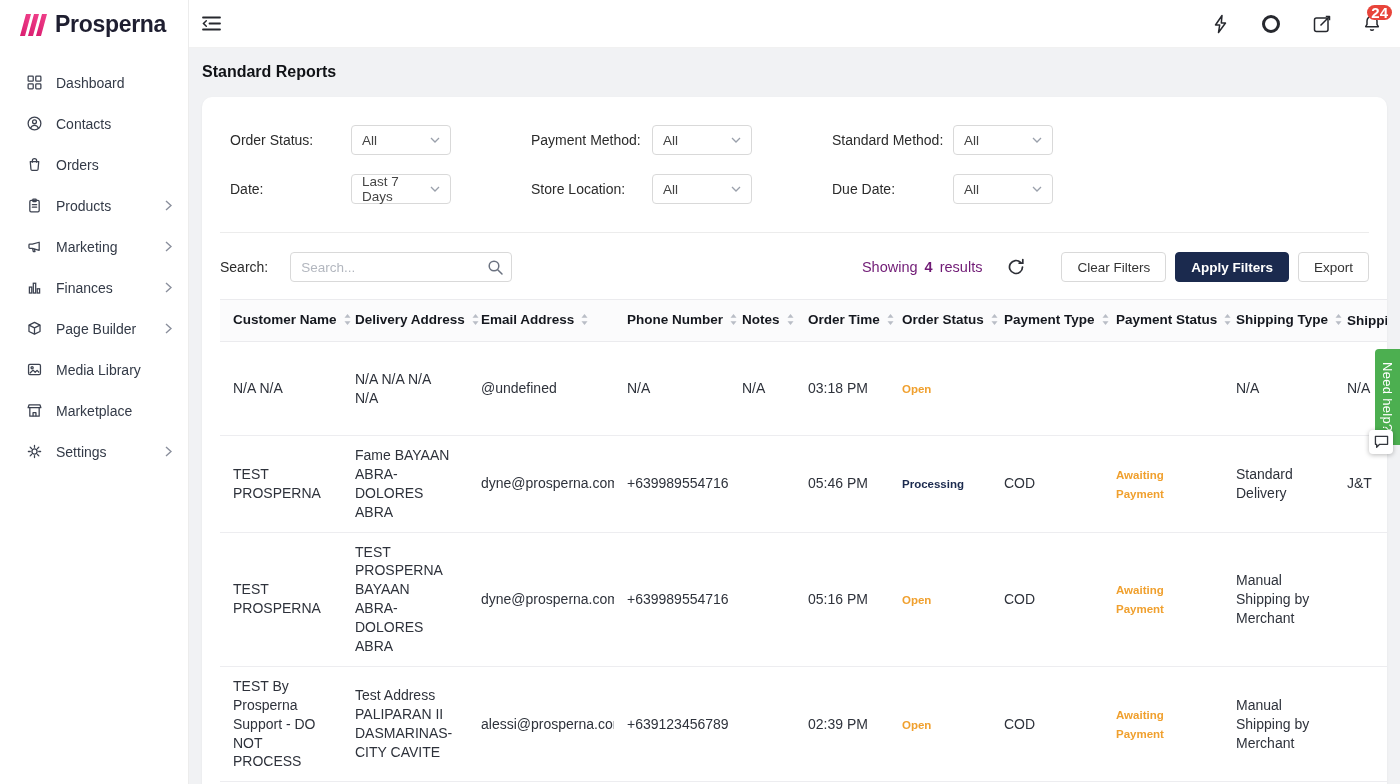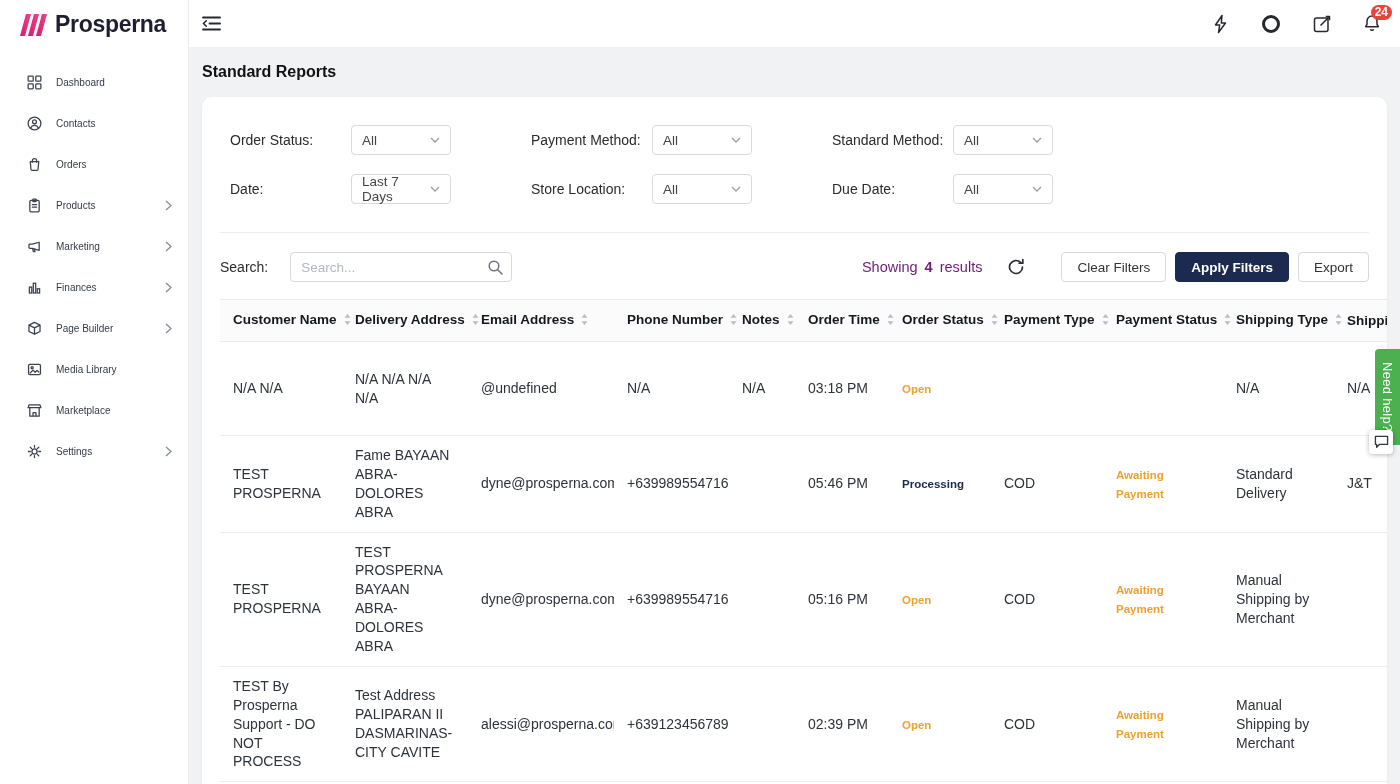--- a/index.html
+++ b/index.html
@@ -4,31 +4,31 @@
 <style>
   * { margin:0; padding:0; box-sizing:border-box; }
   html,body { width:1400px; height:784px; overflow:hidden; font-family:"Liberation Sans", sans-serif; background:#f1f2f4; }
   .app { display:flex; width:100%; height:100%; }
 
   
   .sidebar { width:189px; flex-shrink:0; background:#fff; border-right:1px solid #ececec; }
   .logo { height:48px; display:flex; align-items:center; gap:7px; padding-left:18px; cursor:pointer; }
   .logo-text { font-size:23px; font-weight:600; color:#1e1e30; letter-spacing:-0.3px; }
   .nav { margin-top:14px; }
-  .nav-item { height:41px; display:flex; align-items:center; gap:13px; padding:0 16px 0 25px; font-size:10px; color:#333a47; cursor:pointer; }
+  .nav-item { height:41px; display:flex; align-items:center; gap:13px; padding:0 16px 0 25px; font-size:14px; color:#333a47; cursor:pointer; }
   .nav-item .icn { display:flex; width:18px; justify-content:center; }
   .nav-item .chev { margin-left:auto; display:flex; }
 
   
   .main { flex:1; display:flex; flex-direction:column; min-width:0; }
   .topbar { height:48px; flex-shrink:0; background:#fff; display:flex; align-items:center; padding:0 18px 0 12px; border-bottom:1px solid #f1f1f1; }
   .icon-btn { background:none; border:none; padding:0; cursor:pointer; display:flex; align-items:center; }
   .top-right { margin-left:auto; display:flex; align-items:center; gap:30px; }
   .bell-wrap { position:relative; }
-  .badge { position:absolute; top:-8px; right:-10px; min-width:17px; height:15px; line-height:15px; background:#e8443a; color:#fff; font-size:12px; font-weight:700; border-radius:8px; padding:0 4px; text-align:center; }
+  .badge { position:absolute; top:-8px; right:-10px; min-width:17px; height:15px; line-height:15px; background:#e8443a; color:#fff; font-size:15px; font-weight:700; border-radius:8px; padding:0 4px; text-align:center; }
   .user-menu { display:flex; align-items:center; gap:8px; margin-left:6px; background:none; border:none; cursor:pointer; }
   .avatar { width:27px; height:27px; border-radius:50%; overflow:hidden; display:flex; }
   .user-name { font-size:13.5px; color:#2b2b2b; }
 
   
   .content { flex:1; display:flex; flex-direction:column; padding:13px 13px 0 13px; min-height:0; }
   .page-title { font-size:16px; font-weight:700; color:#101216; margin:2px 0 16px 0; }
   .card { flex:1; background:#fff; border-radius:10px 10px 0 0; box-shadow:0 1px 3px rgba(0,0,0,0.05); overflow:hidden; display:flex; flex-direction:column; min-height:0; }
 
   

